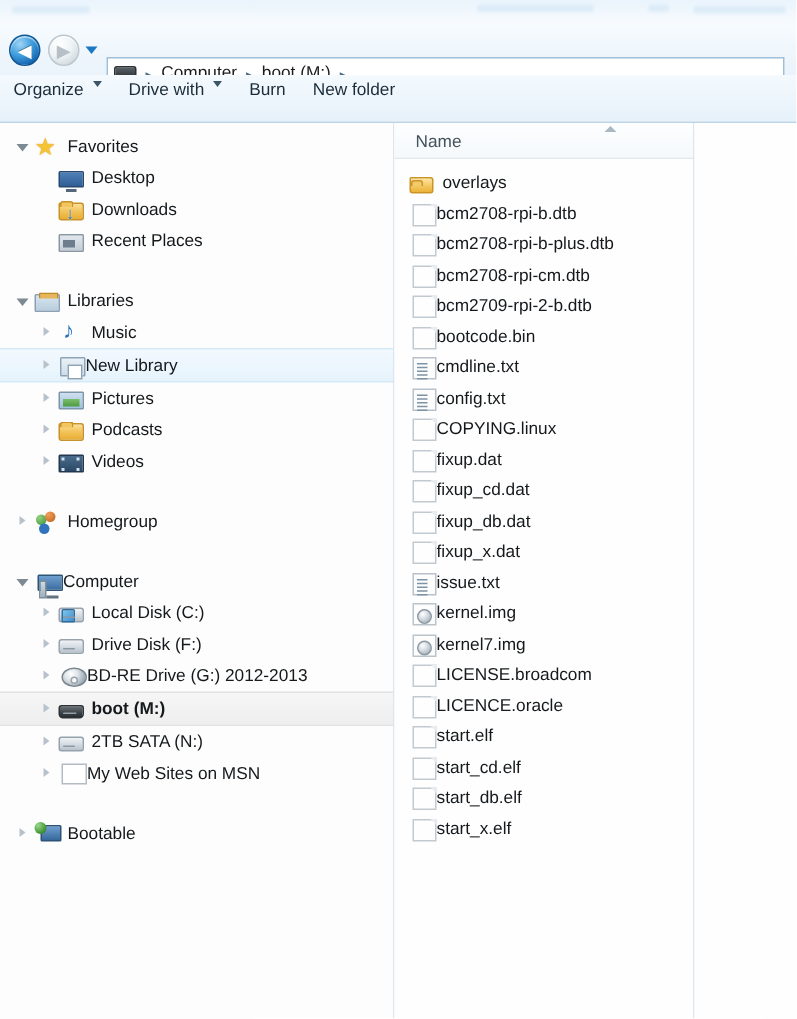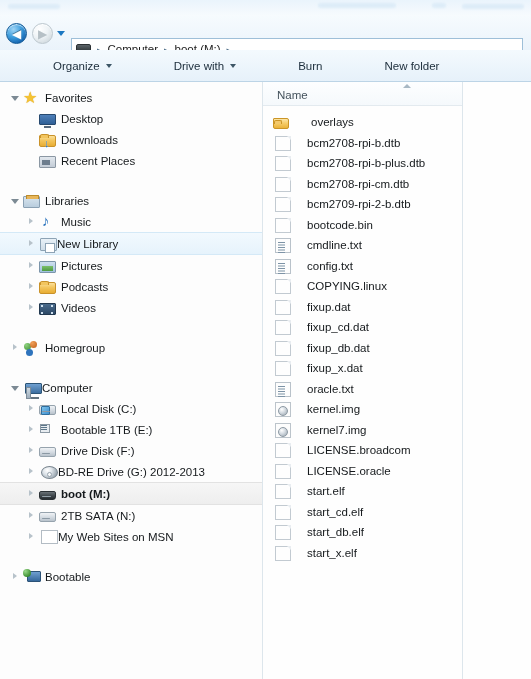--- a/index.html
+++ b/index.html
@@ -76,22 +76,22 @@
   }
 
   
   .toolbar {
     position: absolute; left: 0; top: 50px; width: 531px; height: 32px;
     background: linear-gradient(to bottom, #f4fafe 0%, #e6f1fa 100%);
     border-bottom: 1px solid #bcd4e6;
     display: flex; align-items: center;
   }
   .tb-item {
-    display: flex; align-items: center; height: 24px;
-    padding: 0 9px; font-size: 11.5px; color: #1b2c3a; white-space: nowrap; margin-left: 44px;
+    display: flex; align-items: flex-start; height: 24px;
+    padding: 0 9px; font-size: 11.5px; color: #1b2c3a; white-space: nowrap;
   }
   .tb-caret {
     width: 0; height: 0; margin-left: 6px;
     border-left: 3.5px solid transparent; border-right: 3.5px solid transparent;
     border-top: 4px solid #3d5666;
   }
 
   
   .pane-nav {
     position: absolute; left: 0; top: 82px; width: 262px; height: 597px;
@@ -321,21 +321,21 @@
   }
   .ic-network::after {
     content: ""; position: absolute; left: 0px; top: 0px; width: 8px; height: 8px;
     border-radius: 50%;
     background: radial-gradient(circle at 30% 28%, #9ad98a 0%, #3d8f32 70%, #2d6f24 100%);
   }
 
   
   .flist { position: relative; padding-top: 30px; }
   .frow {
-    display: flex; align-items: center; height: 20.5px; padding-left: 10px; gap: 16px;
+    display: flex; align-items: center; height: 20.5px; padding-left: 10px;
   }
   .fico { width: 16px; min-width: 16px; height: 16px; position: relative; margin-right: 6px; }
   .flabel { font-size: 11.5px; color: #15191c; white-space: nowrap; }
 
   .fi-folder {
     width: 14px; height: 11px; margin-top: 3px;
     background: linear-gradient(to bottom, #fce6a8 0%, #f6cd6a 45%, #eab23a 100%);
     border: 1px solid #cb9526; border-radius: 1px 2px 2px 2px;
   }
   .fi-folder::before {
@@ -485,25 +485,20 @@
         <span class="ticon ic-computer"></span>
         <span class="tlabel">Computer</span>
       </div>
       <div class="trow indent">
         <span class="twist closed"></span>
         <span class="ticon ic-drive ic-drive-win"></span>
         <span class="tlabel">Local Disk (C:)</span>
       </div>
       <div class="trow indent">
         <span class="twist closed"></span>
-        <span class="ticon ic-drive-net"></span>
-        <span class="tlabel">Bootable 1TB (E:)</span>
-      </div>
-      <div class="trow indent">
-        <span class="twist closed"></span>
         <span class="ticon ic-drive"></span>
         <span class="tlabel">Drive Disk (F:)</span>
       </div>
       <div class="trow indent">
         <span class="twist closed"></span>
         <span class="ticon ic-disc"></span>
         <span class="tlabel">BD-RE Drive (G:) 2012-2013</span>
       </div>
       <div class="trow indent sel-grey">
         <span class="twist closed"></span>
@@ -586,37 +581,37 @@
       <div class="frow">
         <span class="fico fi-file"></span>
         <span class="flabel">fixup_db.dat</span>
       </div>
       <div class="frow">
         <span class="fico fi-file"></span>
         <span class="flabel">fixup_x.dat</span>
       </div>
       <div class="frow">
         <span class="fico fi-txt"></span>
-        <span class="flabel">oracle.txt</span>
+        <span class="flabel">issue.txt</span>
       </div>
       <div class="frow">
         <span class="fico fi-img"></span>
         <span class="flabel">kernel.img</span>
       </div>
       <div class="frow">
         <span class="fico fi-img"></span>
         <span class="flabel">kernel7.img</span>
       </div>
       <div class="frow">
         <span class="fico fi-file"></span>
         <span class="flabel">LICENSE.broadcom</span>
       </div>
       <div class="frow">
         <span class="fico fi-file"></span>
-        <span class="flabel">LICENSE.oracle</span>
+        <span class="flabel">LICENCE.oracle</span>
       </div>
       <div class="frow">
         <span class="fico fi-file"></span>
         <span class="flabel">start.elf</span>
       </div>
       <div class="frow">
         <span class="fico fi-file"></span>
         <span class="flabel">start_cd.elf</span>
       </div>
       <div class="frow">

